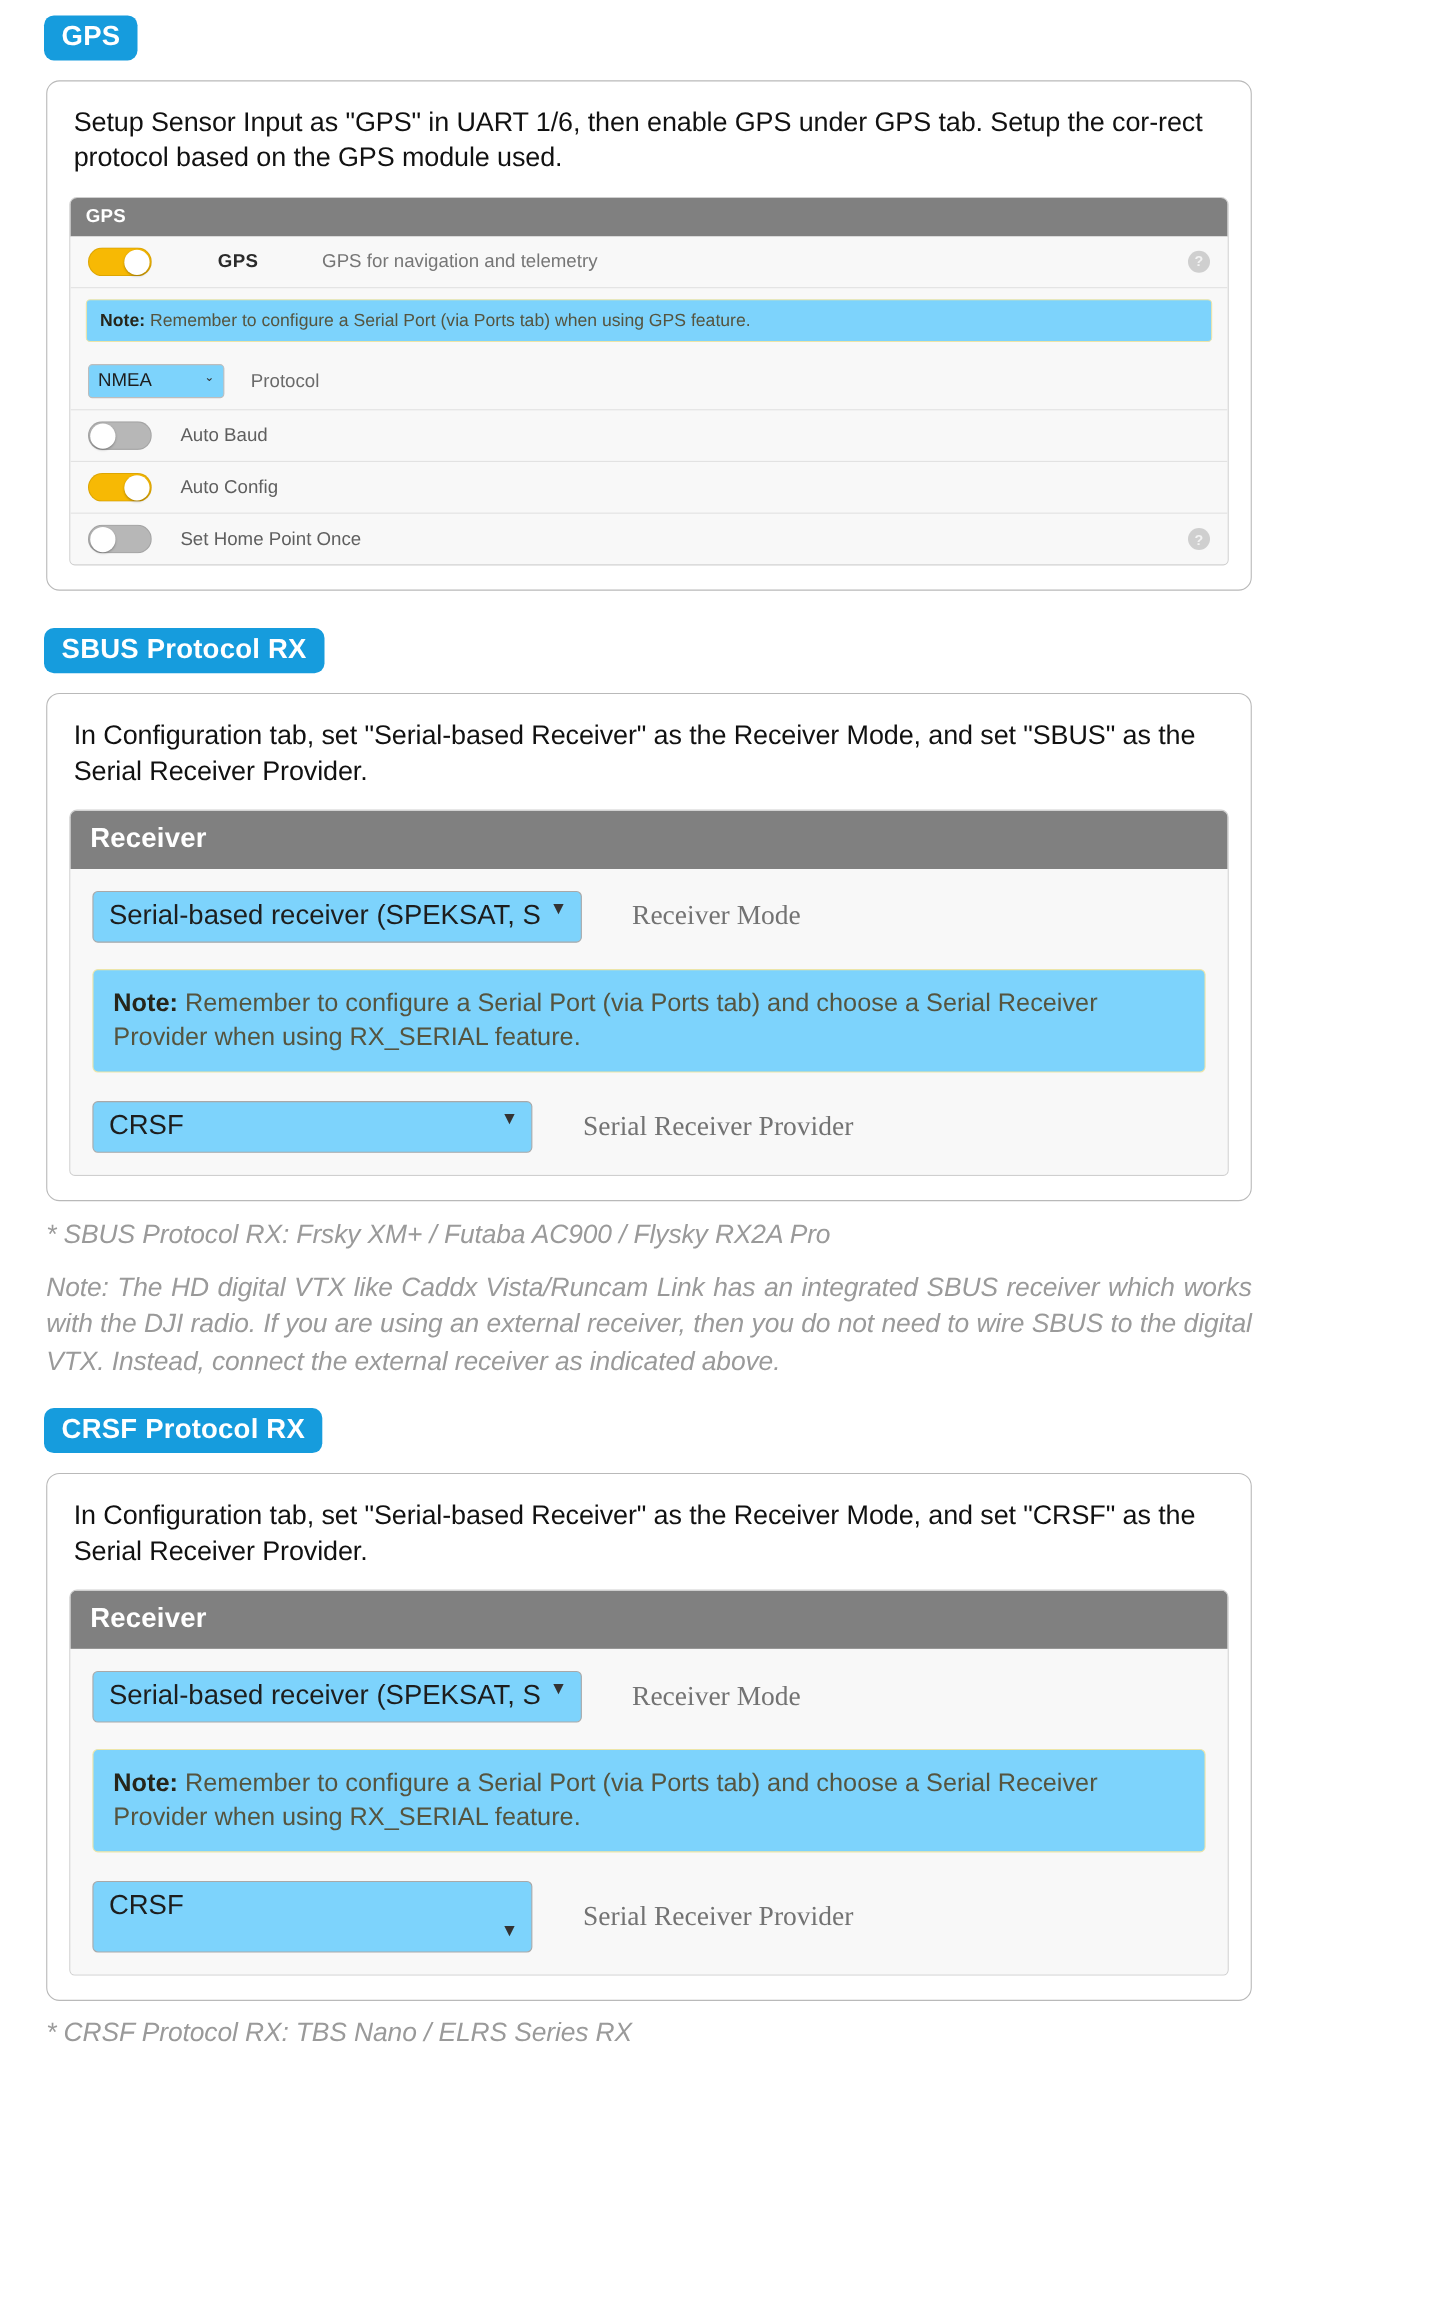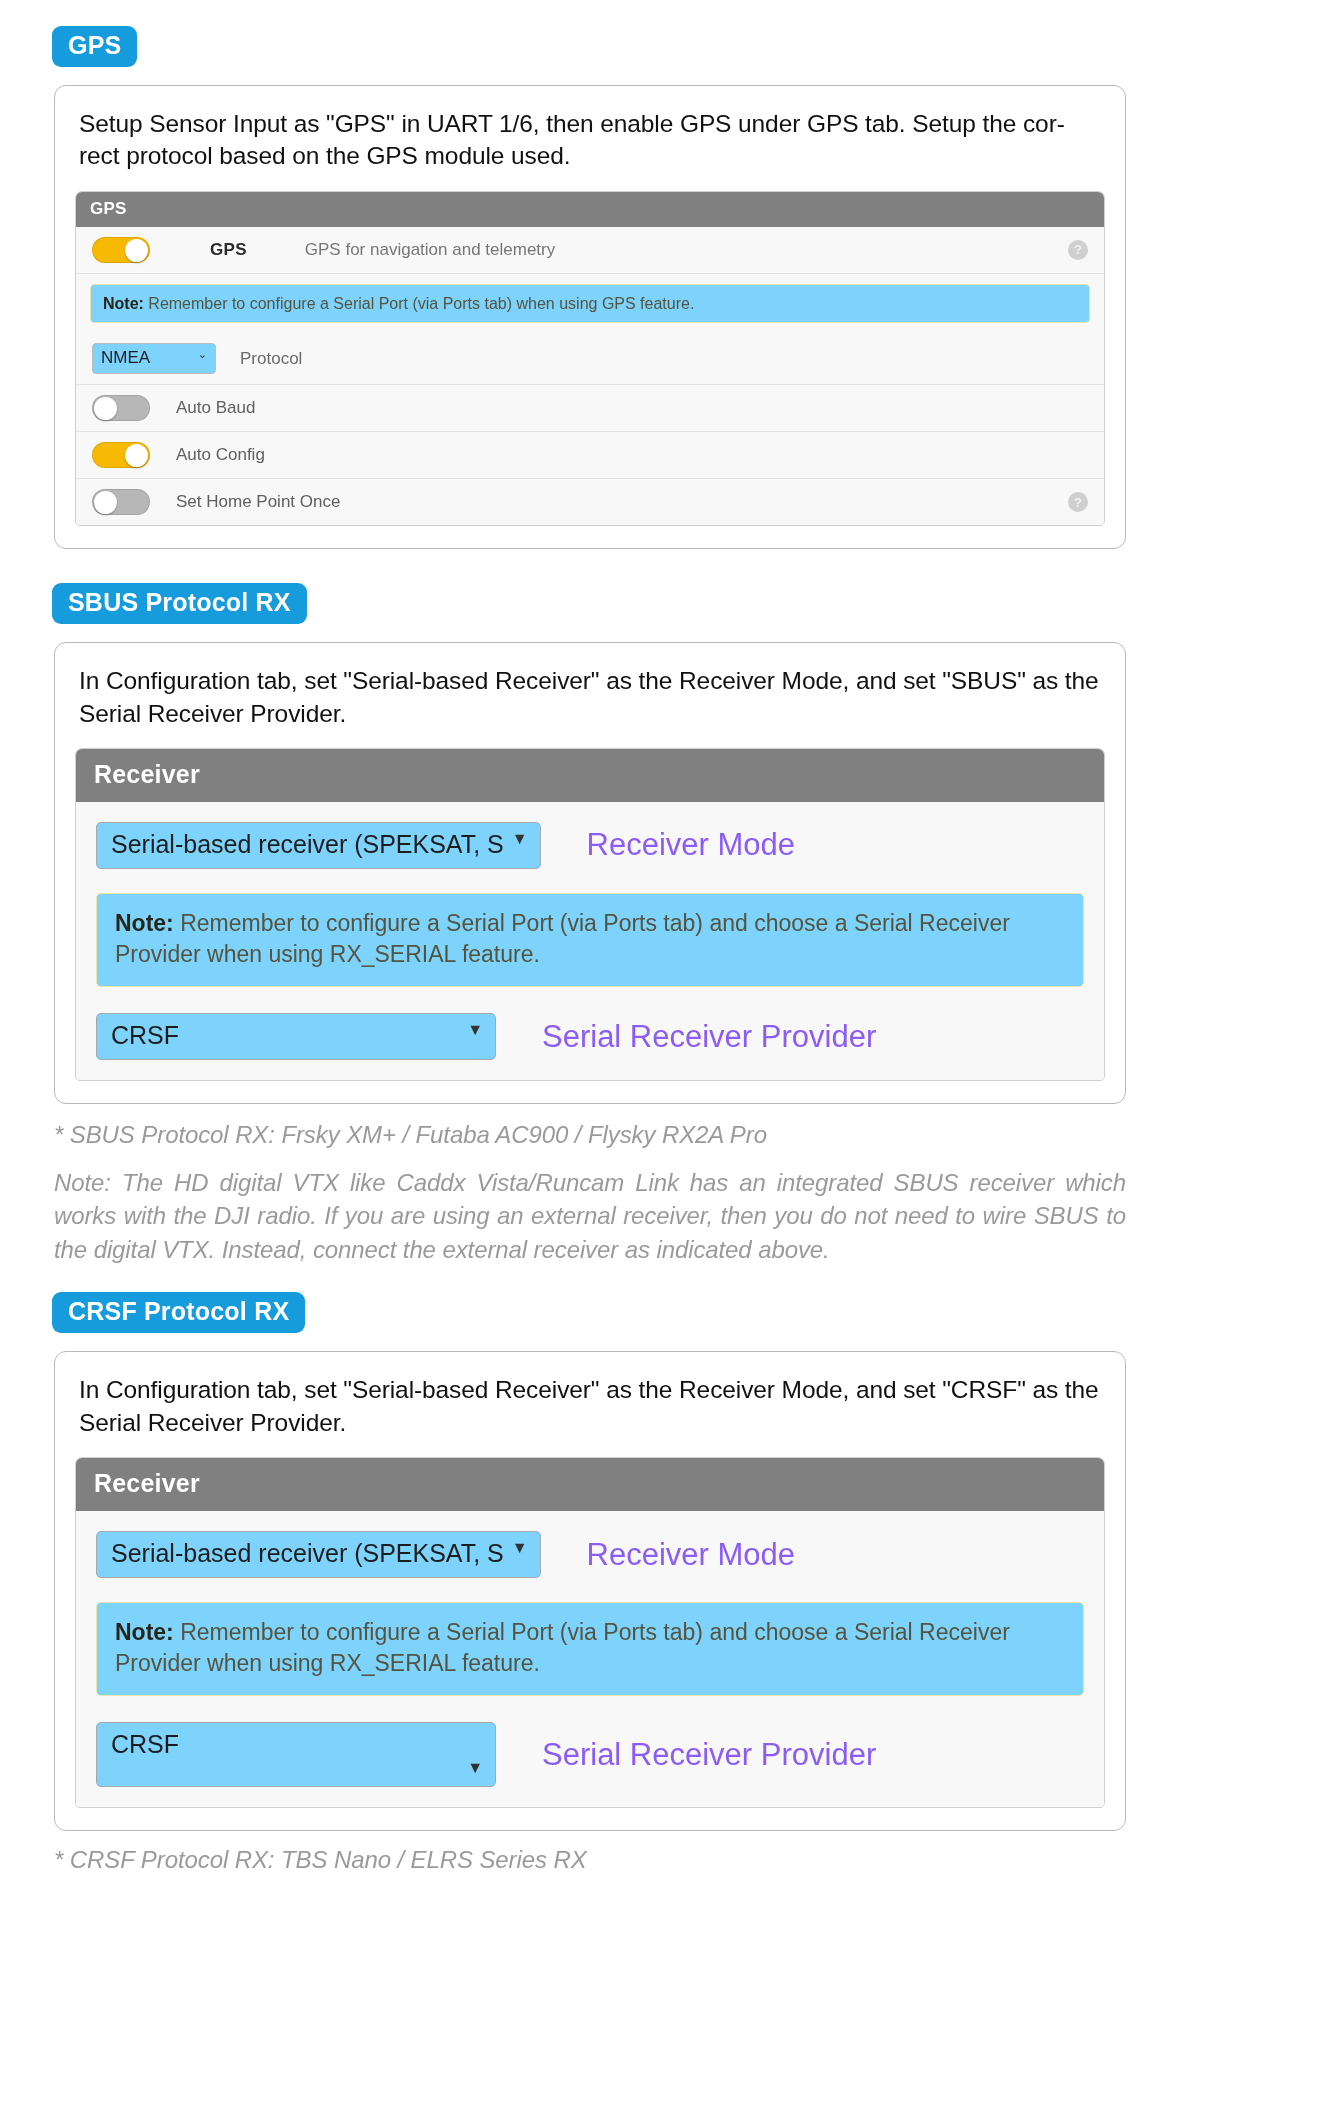--- a/index.html
+++ b/index.html
@@ -13,21 +13,21 @@
     height: 2109px;
     font-family: "Liberation Sans", sans-serif;
     color: #1a1a1a;
     position: relative;
     overflow: hidden;
   }
 
   .page {
     position: relative;
     width: 1184px;
-    padding: 12px;
+    padding: 0;
   }
 
   
   .badge {
     display: inline-block;
     background: #169cdd;
     color: #ffffff;
     font-size: 25px;
     font-weight: bold;
     letter-spacing: 0.2px;
@@ -199,23 +199,24 @@
     border: 1px solid #a9a9a9;
   }
   .sel.big .caret { font-size: 16px; padding-left: 8px; }
 
   .sel-label {
     font-size: 17px;
     color: #6a6a6a;
     margin-left: 24px;
   }
   .sel-label.big {
-    font-size: 31px;
-    color: #8b5cf6;
+    font-size: 25px;
+    color: #737373;
     margin-left: 30px;
+    font-family: Liberation Serif, serif;
   }
 
   
   .bf-pad { padding: 6px 0 14px 0; }
   .bf-pad-row {
     display: flex;
     align-items: center;
     padding: 14px 20px 8px 20px;
     gap: 16px;
   }

